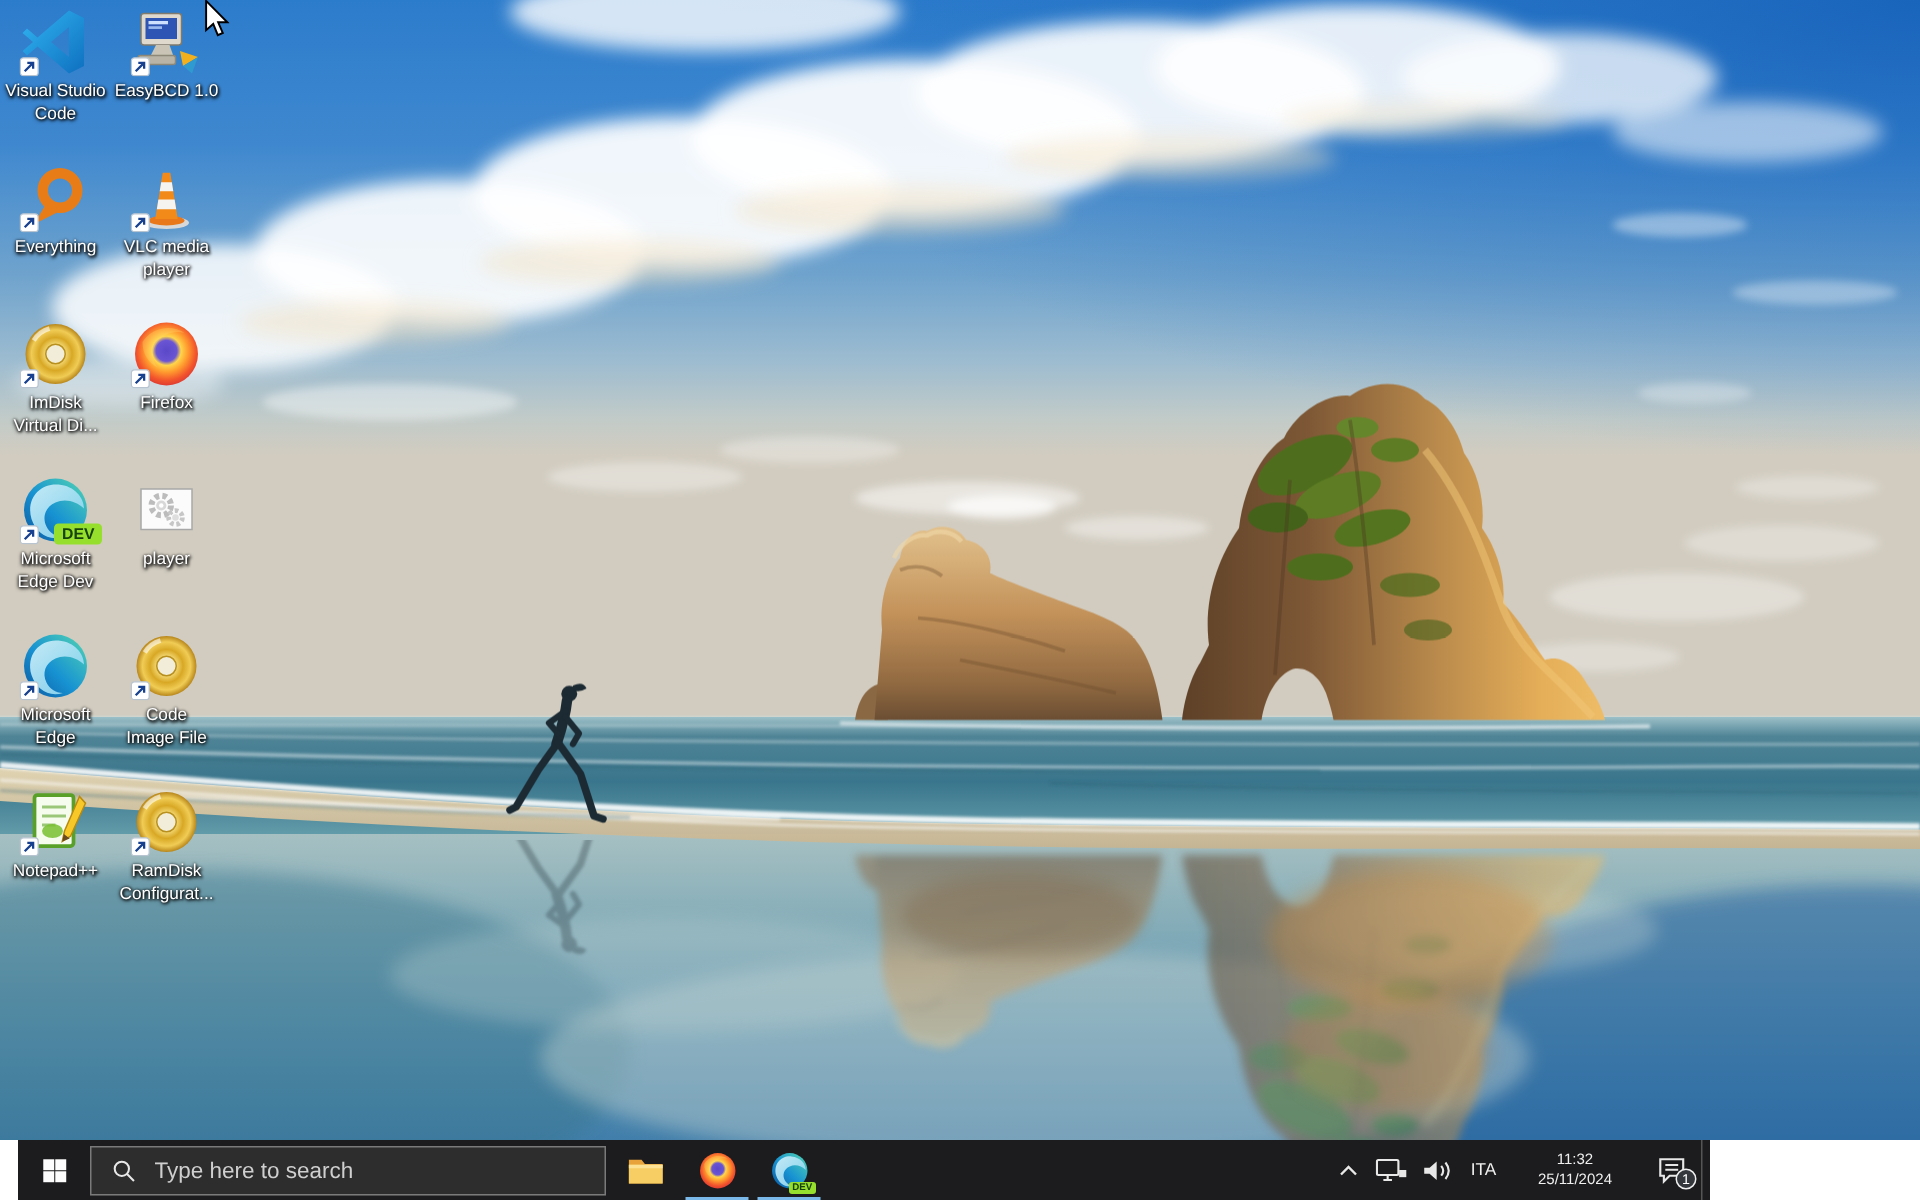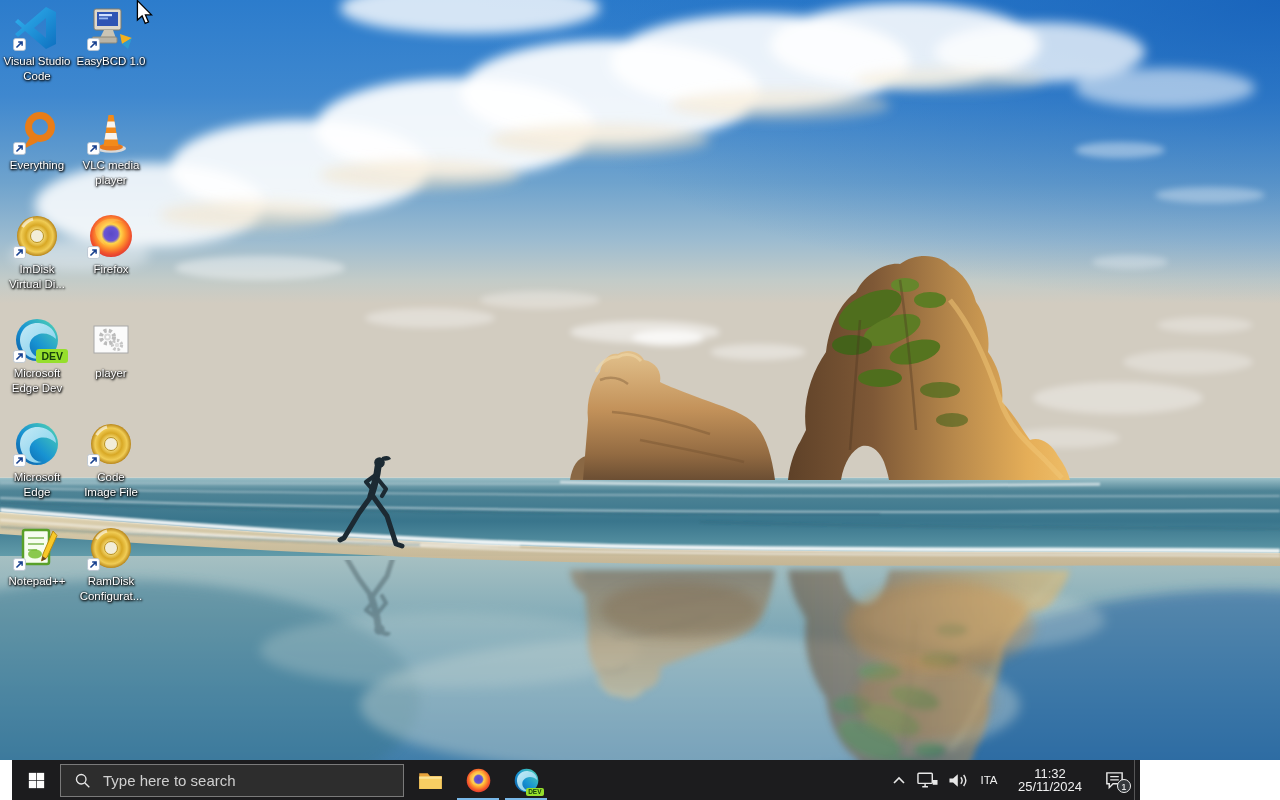--- a/index.html
+++ b/index.html
@@ -39,21 +39,21 @@
   .tapp .tart svg{width:100%;height:100%;display:block;}
   .tapp .tdev{position:absolute;right:-4px;bottom:-2px;background:var(--dev-green,#96df2c);
     color:#17420d;font-weight:bold;font-size:6.5px;line-height:8px;padding:0 2px;border-radius:2px;}
   .runline{position:absolute;left:3px;right:3px;bottom:0;height:2.5px;
     background:var(--run-blue,#79b8e8);}
   .tray{margin-left:auto;display:flex;align-items:flex-start;}
   .tbtn{height:40px;display:flex;align-items:center;justify-content:center;}
   .tbtn svg{display:block;}
   .tb-chev{width:26px;} .tb-net{width:30px;} .tb-vol{width:30px;}
   .tb-lang{width:34px;font-size:11.5px;color:#f0f0f0;}
-  .tb-clock{width:88px;flex-direction:column;font-size:13px;line-height:13.5px;color:#f0f0f0;}
+  .tb-clock{width:88px;flex-direction:column;font-size:10px;line-height:13.5px;color:#f0f0f0;}
   .tb-action{width:40px;position:relative;}
   .abadge{position:absolute;right:3px;bottom:7px;width:14px;height:14px;border-radius:50%;
     background:#34383c;border:1px solid #f0f0f0;color:#fff;font-size:9.5px;line-height:13px;
     text-align:center;box-sizing:border-box;}
   .showdesk{width:5px;height:40px;border-left:1px solid rgba(255,255,255,.25);}
 </style>
 </head>
 <body>
 
 <div class="screen">

